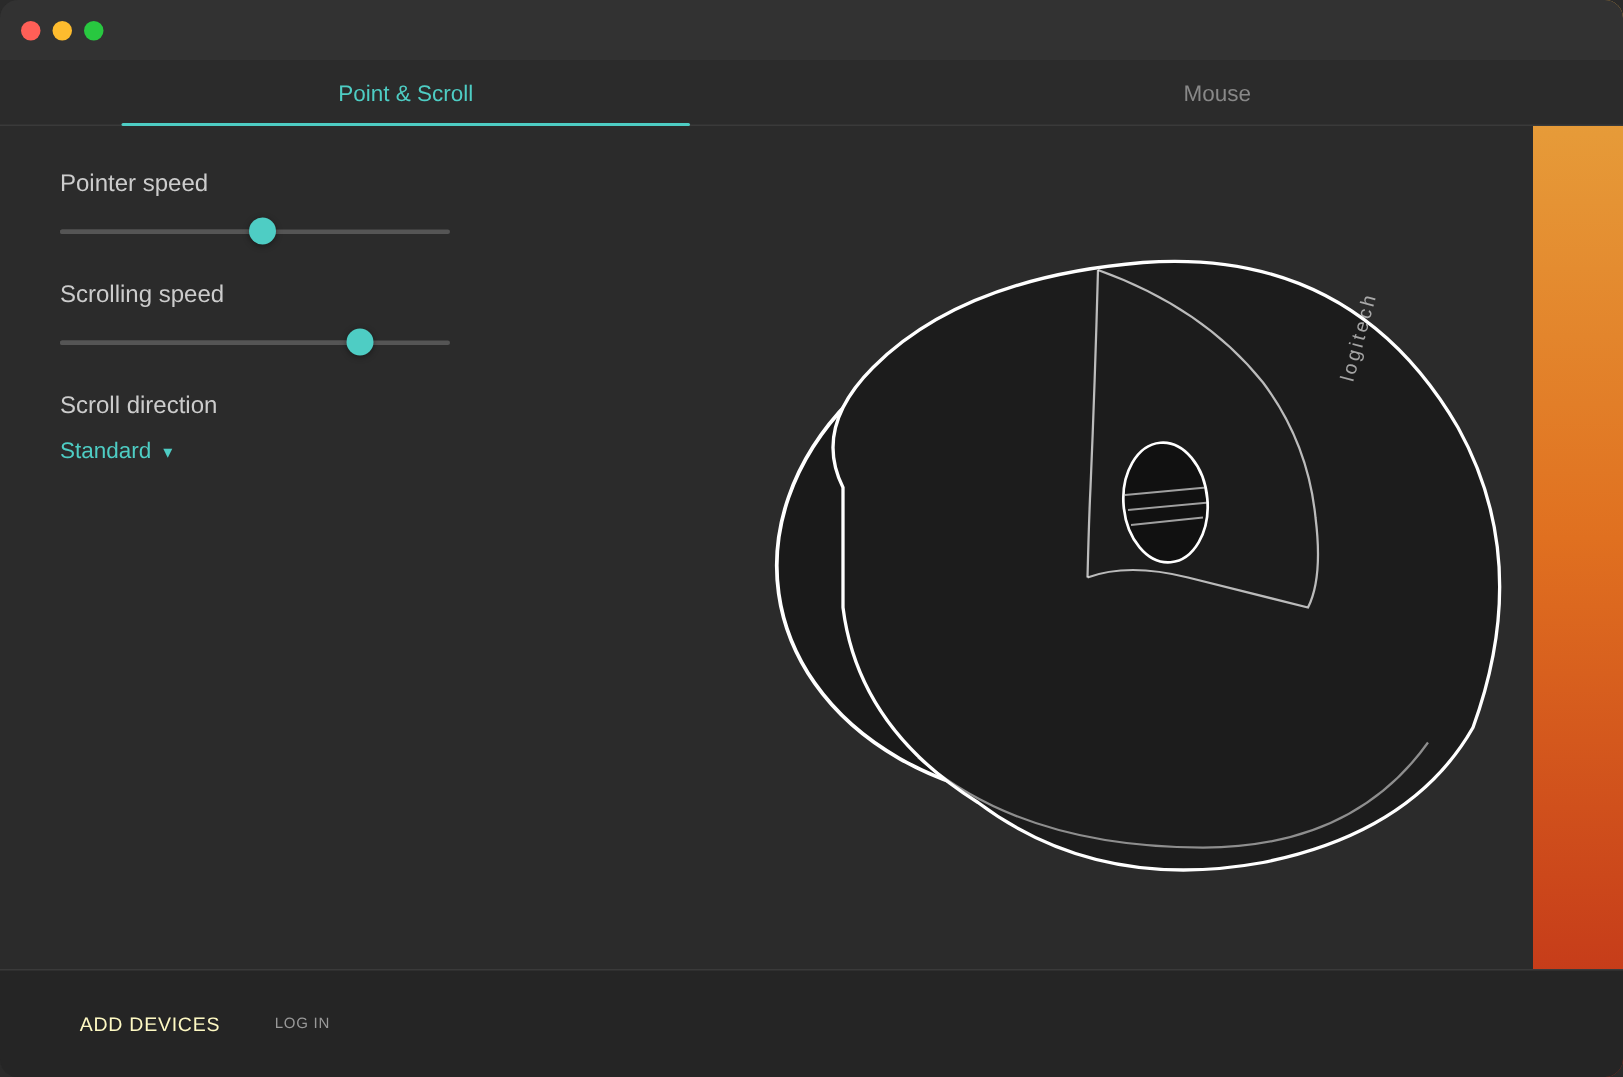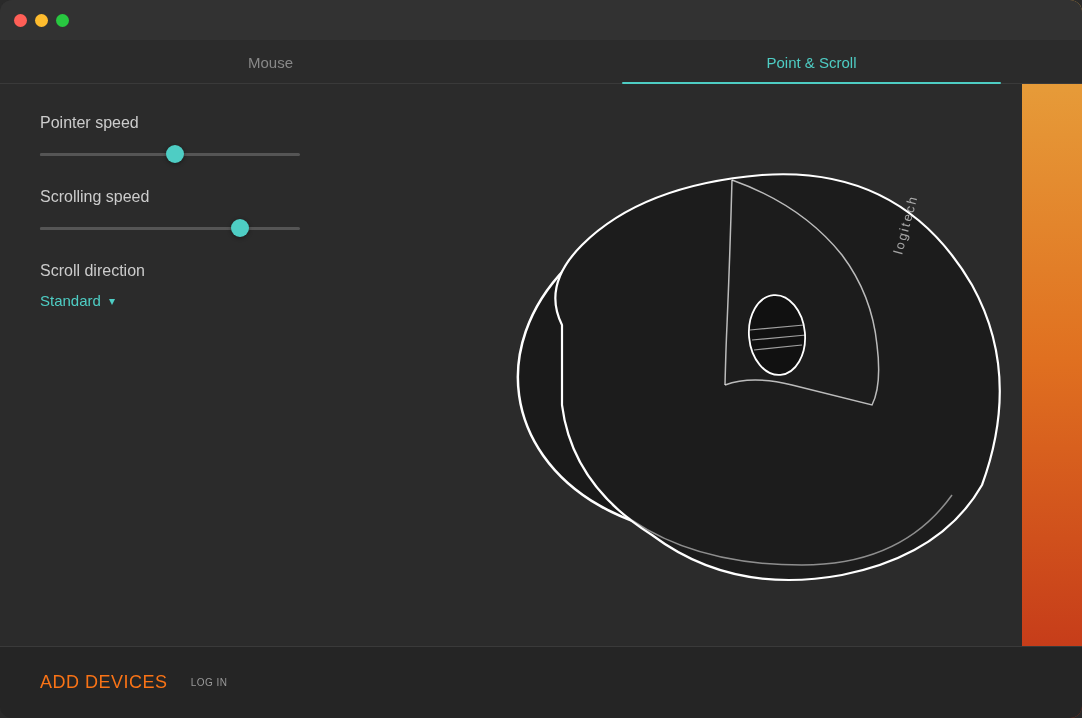--- a/index.html
+++ b/index.html
@@ -229,25 +229,25 @@
 
 <div class="app-window">
 
   <div class="title-bar">
     <div class="traffic-light tl-red"></div>
     <div class="traffic-light tl-yellow"></div>
     <div class="traffic-light tl-green"></div>
   </div>
 
   <div class="tab-bar">
+    <div class="tab active">
+      <span>Point &amp; Scroll</span>
+    </div>
     <div class="tab">
       <span>Mouse</span>
-    </div>
-    <div class="tab active">
-      <span>Point &amp; Scroll</span>
     </div>
   </div>
 
   <div class="content-area">
 
     <div class="settings-panel">
 
       <div class="setting-group">
         <div class="setting-label">Pointer speed</div>
         <div class="slider-container">
@@ -297,17 +297,17 @@
 
         <path d="M 130 380 Q 200 440 320 440 Q 420 440 470 370" stroke="white" stroke-width="1.5" fill="none" opacity="0.5"></path>
 
         <text x="420" y="130" font-size="13" fill="white" opacity="0.6" transform="rotate(-75, 420, 130)" font-family="Helvetica, sans-serif" letter-spacing="2">logitech</text>
       </svg>
     </div>
 
   </div>
 
   <div class="bottom-bar" style="position: relative;">
-      <div style="color: #f97316; font-size: 18px; font-weight: 500; cursor: pointer; letter-spacing: 0.5px; min-width: 120px; text-align: center;">ADD DEVICES</div>
+      <div style="color: #fef9c3; font-size: 13px; font-weight: 500; cursor: pointer; letter-spacing: 0.5px; min-width: 120px; text-align: center;">ADD DEVICES</div>
       <div style="color: rgb(153, 153, 153); font-size: 10px; font-weight: 500; cursor: pointer; letter-spacing: 0.5px; min-width: 60px; text-align: right;">LOG IN</div>
     </div>
 
 </div>
 
 </body></html>

